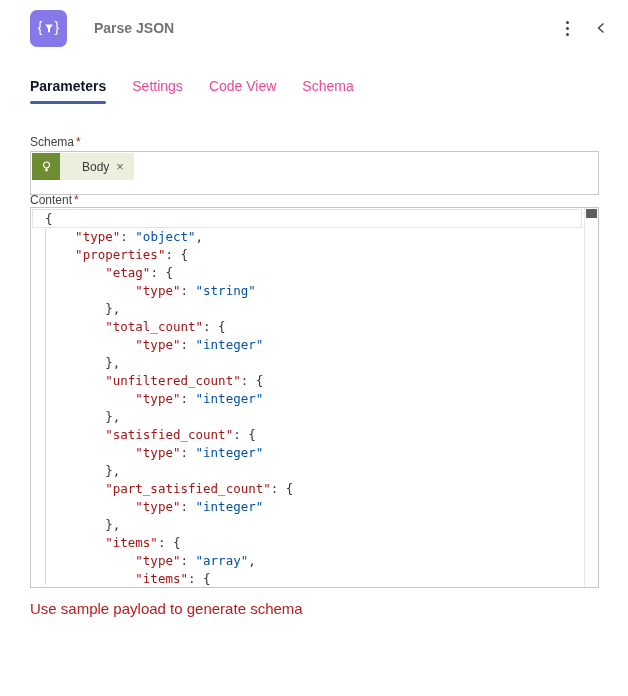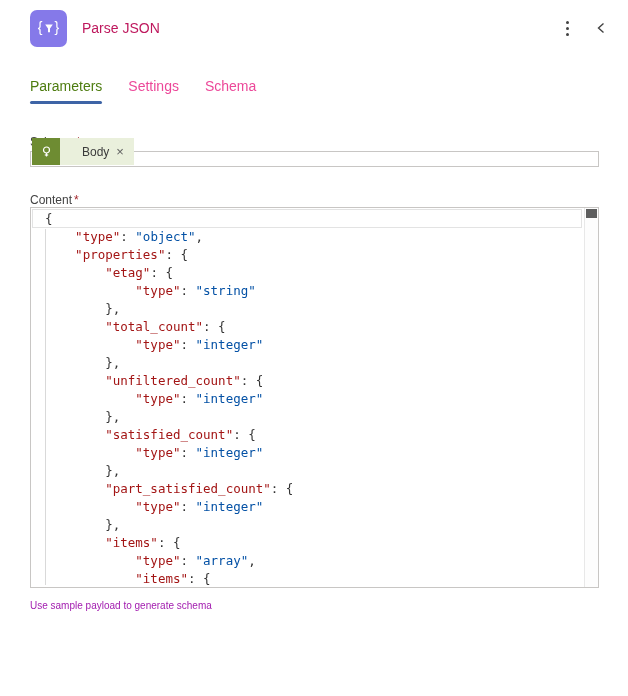--- a/index.html
+++ b/index.html
@@ -13,45 +13,45 @@
 
   
   .header { position: absolute; top: 0; left: 0; right: 0; height: 56px; display: flex; align-items: center; padding: 0 14px 0 30px; }
   .action-icon {
     width: 37px; height: 37px; border-radius: 7px; background: #8579e9;
     color: #fff; display: flex; align-items: center; justify-content: center;
     font-size: 13px; font-weight: 400; flex: 0 0 auto;
   }
   .action-icon .brace { font-size: 14px; line-height: 1; position: relative; top: -1px; }
   .action-icon svg { margin: 0 1px; }
-  .header-title { margin-left: 15px; font-size: 14px; font-weight: 400; color: #be185d; flex: 1 1 auto; }
+  .header-title { margin-left: 27px; font-size: 14px; font-weight: 700; color: #737373; flex: 1 1 auto; }
   .kebab { width: 26px; height: 26px; display:flex; align-items:center; justify-content:center; cursor:pointer; }
   .kebab span { display:flex; flex-direction:column; gap:3px; }
   .kebab i { width: 3px; height: 3px; border-radius: 50%; background: #424242; }
   .collapse { width: 26px; height: 26px; margin-left: 8px; display:flex; align-items:center; justify-content:center; cursor:pointer; }
 
   
   .tabs { position: absolute; top: 78px; left: 30px; display: flex; gap: 26px; }
   .tab { position: relative; font-size: 14px; color: #ec4899; padding-bottom: 10px; cursor: pointer; }
-  .tab.active { color: #4d7c0f; font-weight: 400; }
+  .tab.active { color: #0f172a; font-weight: 700; }
   .tab.active::after {
     content: ""; position: absolute; left: 0; right: 0; bottom: 0;
     height: 3px; border-radius: 2px; background: #3e64a6;
   }
 
   
   .field-label { position: absolute; left: 30px; font-size: 12px; color: #424242; }
   .field-label .req { color: #a4262c; margin-left: 2px; }
   .label-content { top: 135px; }
   .label-schema  { top: 193px; }
 
   
   .content-input {
-    position: absolute; top: 151px; left: 30px; width: 569px; height: 16px;
-    border: 1px solid #c8c6c4; background: #fff; display: flex; align-items: flex-end;
+    position: absolute; top: 151px; left: 30px; width: 569px; height: 44px;
+    border: 1px solid #c8c6c4; background: #fff; display: flex; align-items: flex-start;
     padding: 1px; cursor: text;
   }
   .token { display: flex; align-items: stretch; height: 27px; cursor: default; }
   .token-icon {
     width: 28px; height: 27px; background: #6e8c32; color: #fff;
     display: flex; align-items: center; justify-content: center; flex: 0 0 auto;
   }
   .token-pill {
     background: #eaf0dc; display: flex; align-items: center;
     padding: 0 10px 0 22px; font-size: 12px; color: #3b3b3b;
@@ -81,21 +81,21 @@
   }
   .v-scrollbar {
     position: absolute; top: 0; right: 0; bottom: 0; width: 14px;
     background: #fdfdfd; border-left: 1px solid #e8e8e8;
   }
   .v-thumb { position: absolute; top: 1px; left: 1px; right: 1px; height: 9px; background: #5e5e5e; cursor: pointer; }
 
   
   .payload-link {
     position: absolute; top: 600px; left: 30px;
-    font-size: 10px; color: #a21caf; text-decoration: none; cursor: pointer;
+    font-size: 15px; color: #b91c1c; text-decoration: none; cursor: pointer;
   }
 </style>
 </head>
 <body>
 
 <div class="panel">
 
   <div class="header">
     <div class="action-icon">
       <span class="brace">{</span>
@@ -115,20 +115,21 @@
     <div class="collapse" title="Collapse">
       <svg width="12" height="14" viewBox="0 0 12 14" fill="none">
         <polyline points="8.5,2.5 3.5,7 8.5,11.5" stroke="#424242" stroke-width="1.4" fill="none"></polyline>
       </svg>
     </div>
   </div>
 
   <div class="tabs">
     <div class="tab active">Parameters</div>
     <div class="tab">Settings</div>
+    <div class="tab">Code View</div>
     <div class="tab">Schema</div>
   </div>
 
   <div class="field-label label-content">
     <span>Schema</span><span class="req">*</span>
   </div>
   <div class="content-input">
     <div class="token">
       <div class="token-icon">
         <svg width="11" height="12" viewBox="0 0 11 12">

